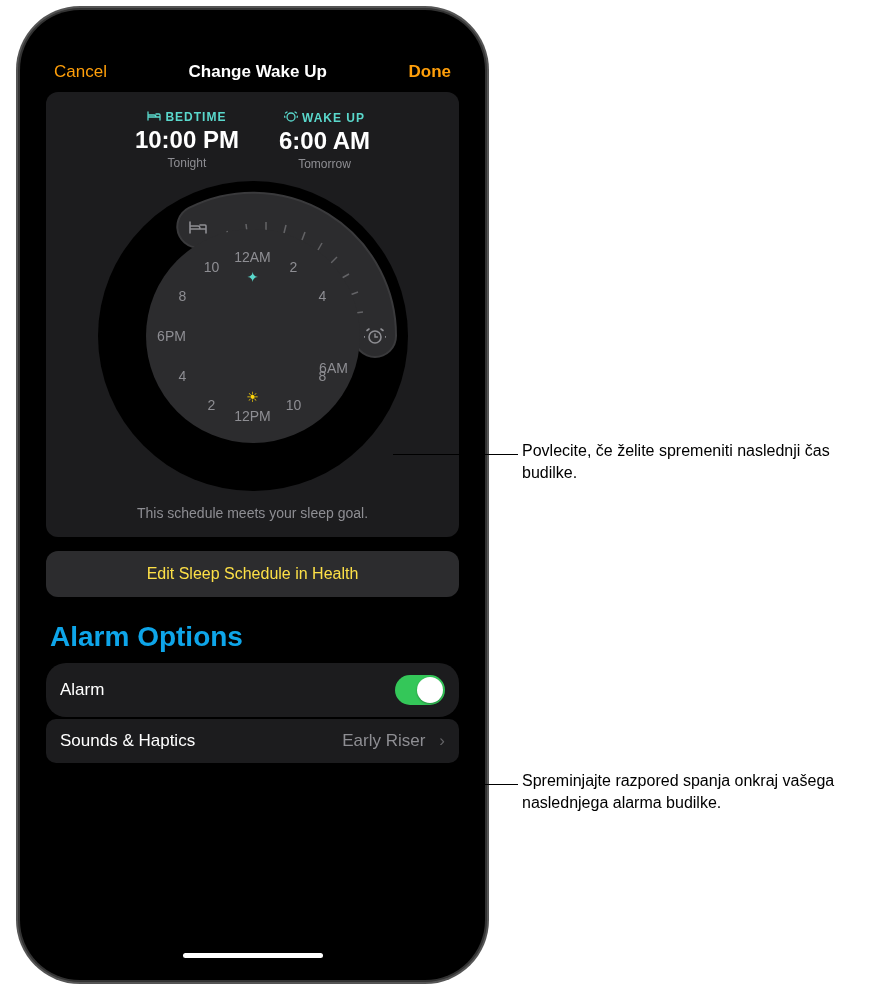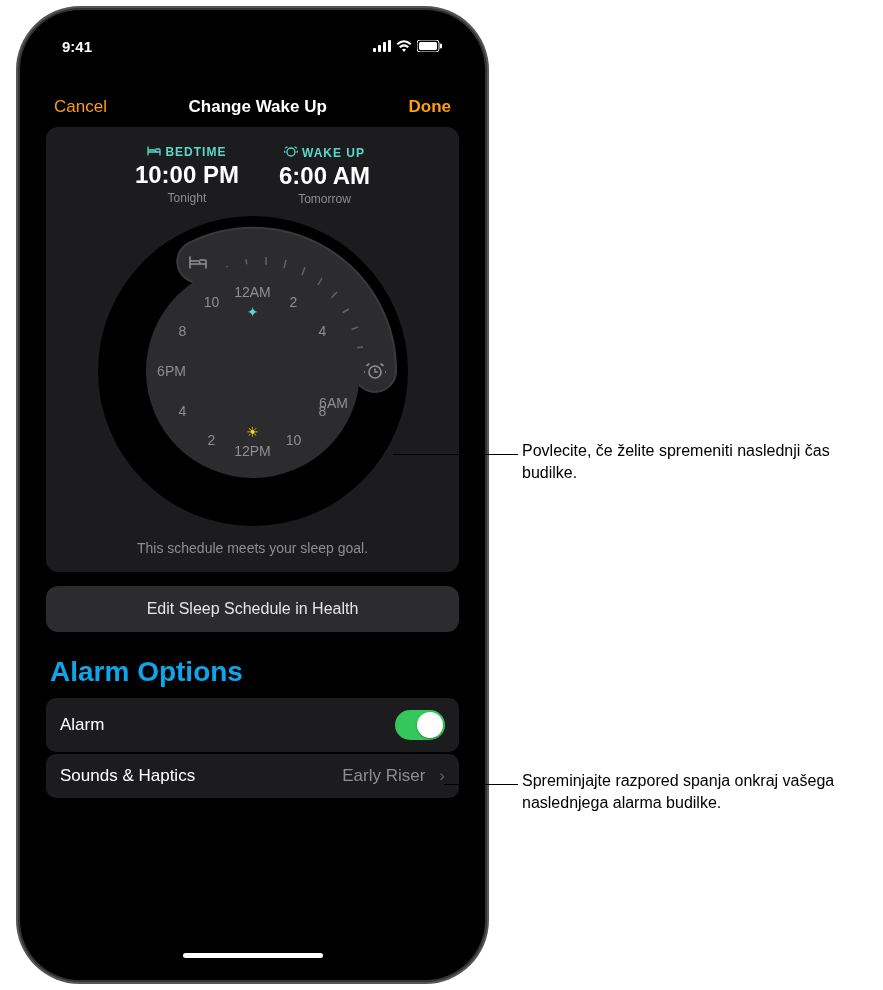--- a/index.html
+++ b/index.html
@@ -108,33 +108,33 @@
   }
   .duration { text-align: center; margin-top: 4px; }
   .duration-val { font-size: 17px; color: #fff; }
   .duration-msg { font-size: 14px; color: #8e8e93; margin-top: 2px; }
   .edit-btn {
     background: #2c2c2e;
     border-radius: 12px;
     text-align: center;
     padding: 14px;
     margin-top: 14px;
-    color: #e5e5e5;
+    color: #fde047;
     font-size: 16px;
     font-weight: 500;
   }
   .section-title { font-size: 28px; font-weight: 700; color: #0ea5e9; margin: 24px 4px 10px; }
   .row {
     background: #1c1c1e;
     padding: 12px 14px;
     display: flex;
     justify-content: space-between;
     align-items: center;
     font-size: 17px;
-    border-radius: 10px;
+    border-radius: 20px;
     margin-bottom: 2px;
   }
   .row + .row { border-radius: 10px; }
   .toggle {
     width: 50px; height: 30px;
     background: #34c759;
     border-radius: 15px;
     position: relative;
   }
   .toggle::after {
@@ -169,45 +169,20 @@
     background: #000;
   }
 </style>
 </head>
 <body>
 
 <div class="phone">
   <div class="screen">
     <div class="notch"></div>
 
-    <div class="status-bar">
-      <span>9:41</span>
-      <div class="status-icons">
-        <span>
-          <svg width="18" height="12" viewBox="0 0 18 12">
-              <rect x="0" y="8" width="3" height="4" fill="#fff" rx="1"></rect>
-              <rect x="5" y="5" width="3" height="7" fill="#fff" rx="1"></rect>
-              <rect x="10" y="2" width="3" height="10" fill="#fff" rx="1"></rect>
-              <rect x="15" y="0" width="3" height="12" fill="#fff" rx="1"></rect>
-            </svg>
-        </span>
-        <span>
-          <svg width="16" height="12" viewBox="0 0 16 12">
-              <path d="M8 12 L10 9.5 Q8 8 6 9.5 Z M3 6.5 Q8 2 13 6.5 L11.5 8 Q8 5 4.5 8 Z M0.5 3.5 Q8 -3 15.5 3.5 L14 5 Q8 -0.5 2 5 Z" fill="#fff"></path>
-            </svg>
-        </span>
-        <span>
-          <svg width="26" height="12" viewBox="0 0 26 12">
-              <rect x="0" y="0" width="22" height="12" rx="3" fill="none" stroke="#fff" stroke-width="1"></rect>
-              <rect x="2" y="2" width="18" height="8" rx="1.5" fill="#fff"></rect>
-              <rect x="23" y="3.5" width="2" height="5" rx="1" fill="#fff"></rect>
-            </svg>
-        </span>
-      </div>
-    </div>
 
     <div class="nav-bar">
       <span class="nav-cancel">Cancel</span>
       <span class="nav-title">Change Wake Up</span>
       <span class="nav-done">Done</span>
     </div>
 
     <div class="content">
       <div class="card">
 

